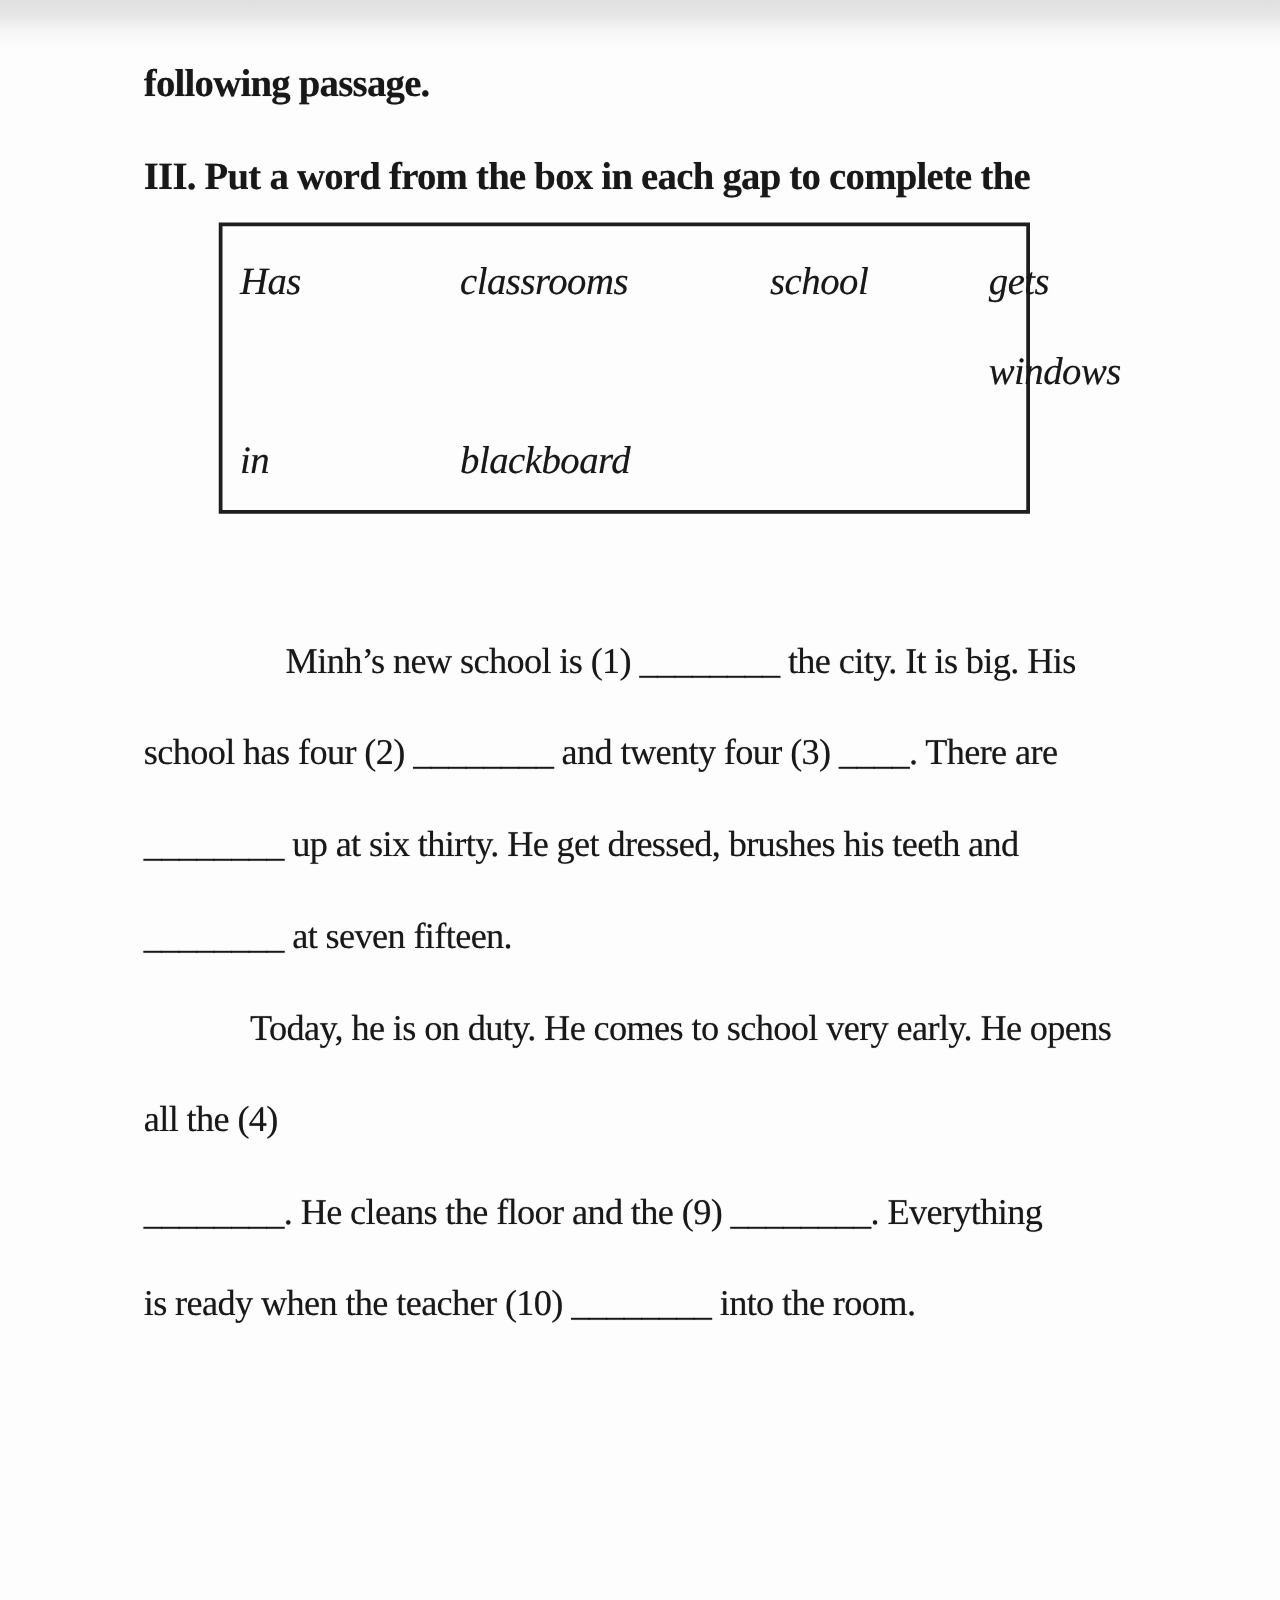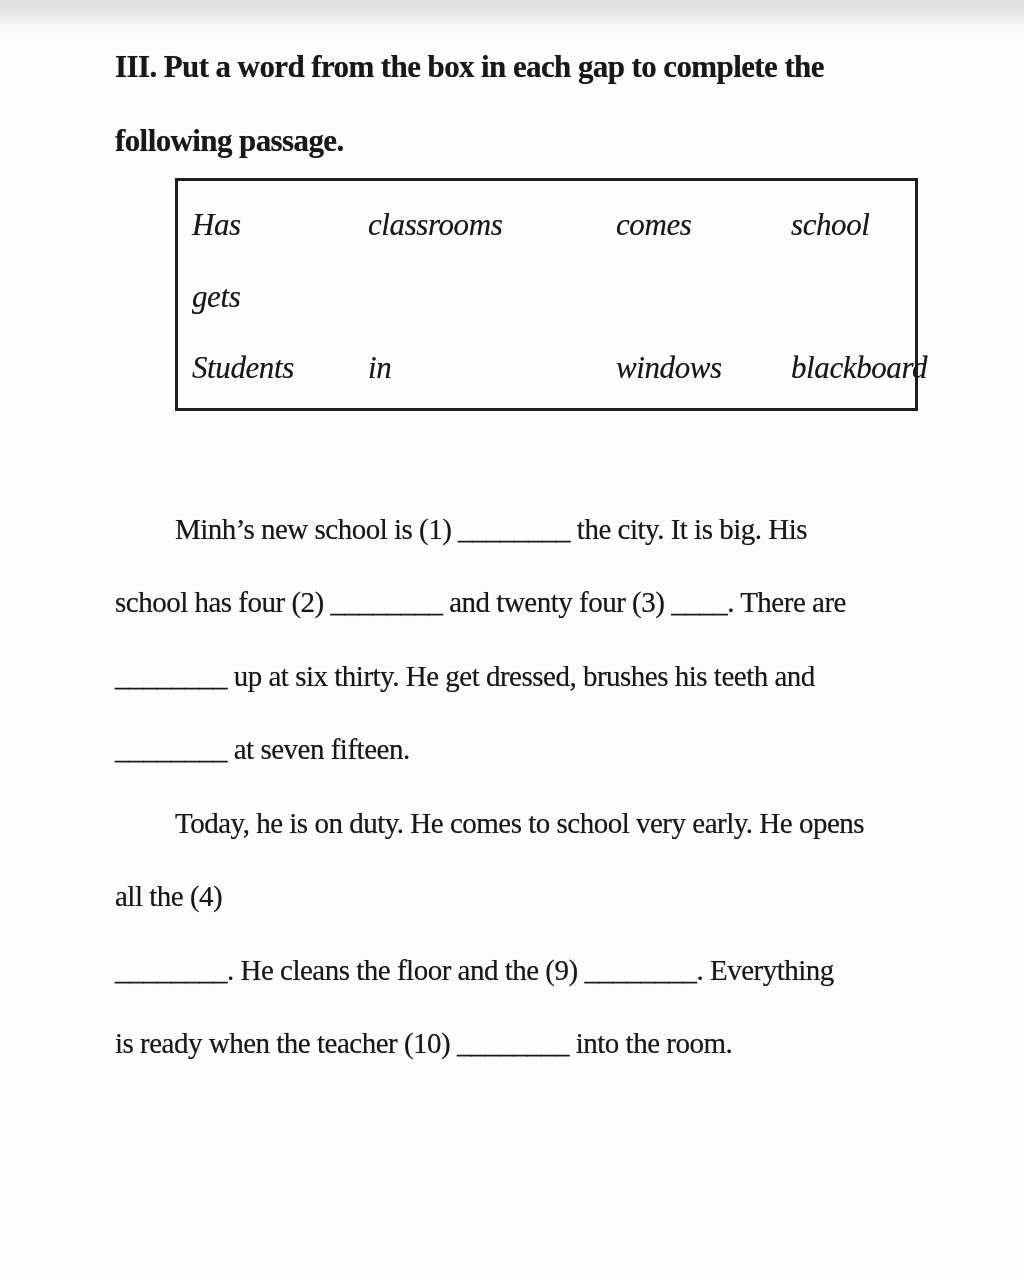--- a/index.html
+++ b/index.html
@@ -35,21 +35,21 @@
     letter-spacing: -0.6px;
   }
   .heading .hline {
     display: block;
     line-height: 74px;
     white-space: nowrap;
   }
   .word-box {
     box-sizing: border-box;
     margin-left: 60px;
-    width: 743px;
+    width: 649px;
     border: 3px solid #1e1e1e;
     padding: 8px 0 4px 14px;
     display: grid;
     grid-template-columns: 176px 248px 175px 1fr;
     font-style: italic;
     font-size: 31px;
     letter-spacing: -0.4px;
   }
   .word-box .cell {
     line-height: 71.5px;
@@ -62,48 +62,47 @@
   }
   .para {
     margin: 0;
   }
   .line {
     line-height: 73.5px;
     white-space: nowrap;
   }
   .line.indent {
     padding-left: 60px;
+    text-align: center;
   }
 </style>
 </head>
 <body>
 
 <div class="top-fade"></div>
 
 <div class="content">
 
   <h2 class="heading">
+    <span class="hline">following passage.</span>
     <span class="hline">III. Put a word from the box in each gap to complete the</span>
-    <span class="hline">following passage.</span>
   </h2>
 
   <div class="word-box">
     <span class="cell">Has</span>
     <span class="cell">classrooms</span>
-    <span class="cell">comes</span>
     <span class="cell">school</span>
 
     <span class="cell">gets</span>
     <span class="cell"></span>
     <span class="cell"></span>
     <span class="cell"></span>
 
-    <span class="cell">Students</span>
+    <span class="cell">windows</span>
     <span class="cell">in</span>
-    <span class="cell">windows</span>
 
     <span class="cell">blackboard</span>
     <span class="cell"></span>
     <span class="cell"></span>
     <span class="cell"></span>
   </div>
 
   <div class="passage">
     <div class="para">
       <div class="line indent">Minh’s new school is (1) ________ the city. It is big. His</div>

